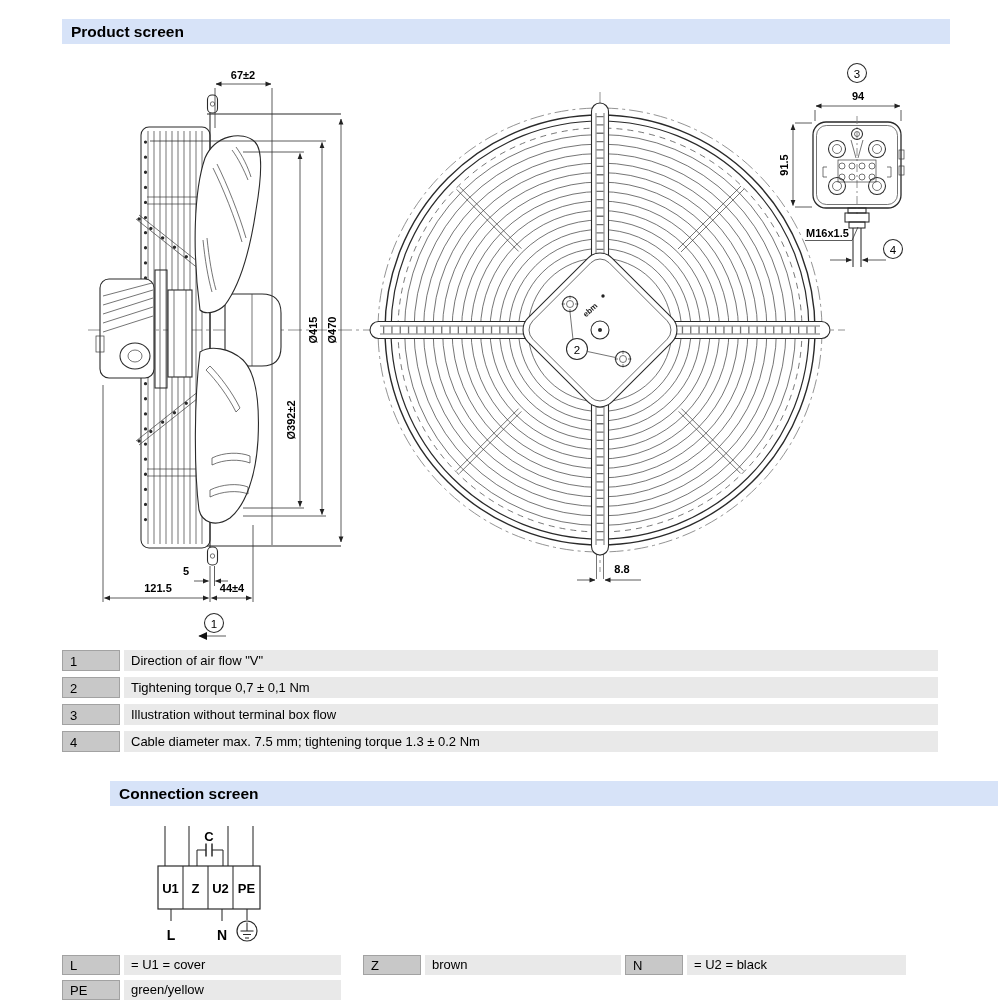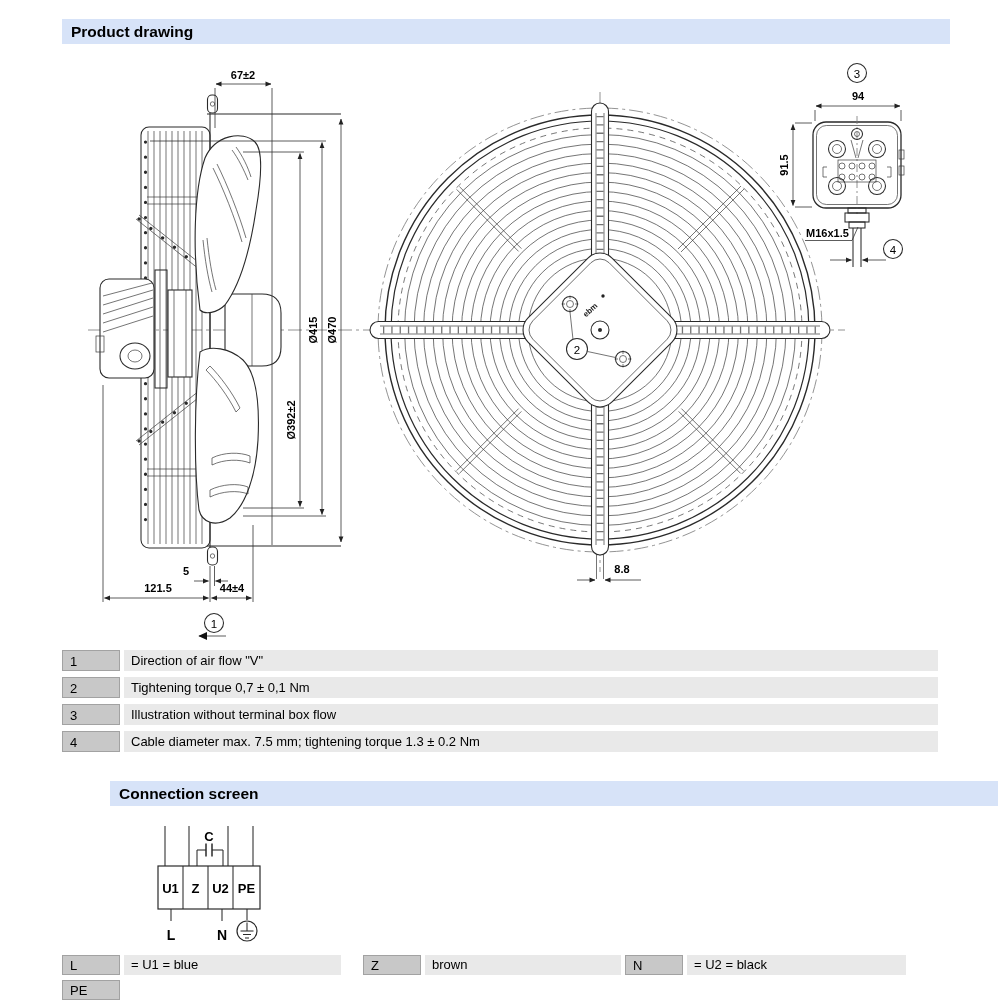--- a/index.html
+++ b/index.html
@@ -356,21 +356,21 @@
       <circle class="ln" cx="247" cy="931" r="10" style="stroke-width:1.2"></circle>
       <line class="ln" x1="247" y1="922.5" x2="247" y2="931"></line>
       <line class="ln" x1="240.5" y1="931" x2="253.5" y2="931"></line>
       <line class="ln" x1="243" y1="934.5" x2="251" y2="934.5"></line>
       <line class="ln" x1="245" y1="938" x2="249" y2="938"></line>
     </g>
   </g>
 </svg>
 
 <div class="abs section-header" style="top:19px;">
-  <span>Product drawing</span>
+  <span>Product screen</span>
 </div>
 
 <div class="abs" style="left:62px;top:650px;width:876px;">
   <div class="tbl-row">
     <div class="key-cell">1</div>
     <div class="val-cell">Direction of air flow "V"</div>
   </div>
   <div class="tbl-row">
     <div class="key-cell">2</div>
     <div class="val-cell">Tightening torque 0,7 ± 0,1 Nm</div>
@@ -385,24 +385,25 @@
   </div>
 </div>
 
 <div class="abs section-header" style="top:781px;margin-left:48px;">
   <span>Connection screen</span>
 </div>
 
 <div class="abs" style="left:62px;top:955px;width:876px;">
   <div class="wire-row" style="margin-bottom:5px;">
     <div class="key-cell" style="height:20px;">L</div>
-    <div class="wv" style="width:217px;">= U1 = blue</div>
+    <div class="wv" style="width:217px;">= U1 = cover</div>
     <div style="width:22px;flex:none;"></div>
     <div class="key-cell" style="height:20px;">Z</div>
     <div class="wv" style="width:196px;">brown</div>
     <div style="width:4px;flex:none;"></div>
     <div class="key-cell" style="height:20px;">N</div>
     <div class="wv" style="width:219px;">= U2 = black</div>
   </div>
   <div class="wire-row">
     <div class="key-cell" style="height:20px;">PE</div>
+    <div class="wv" style="width:217px;">green/yellow</div>
   </div>
 </div>
 
 </body></html>

